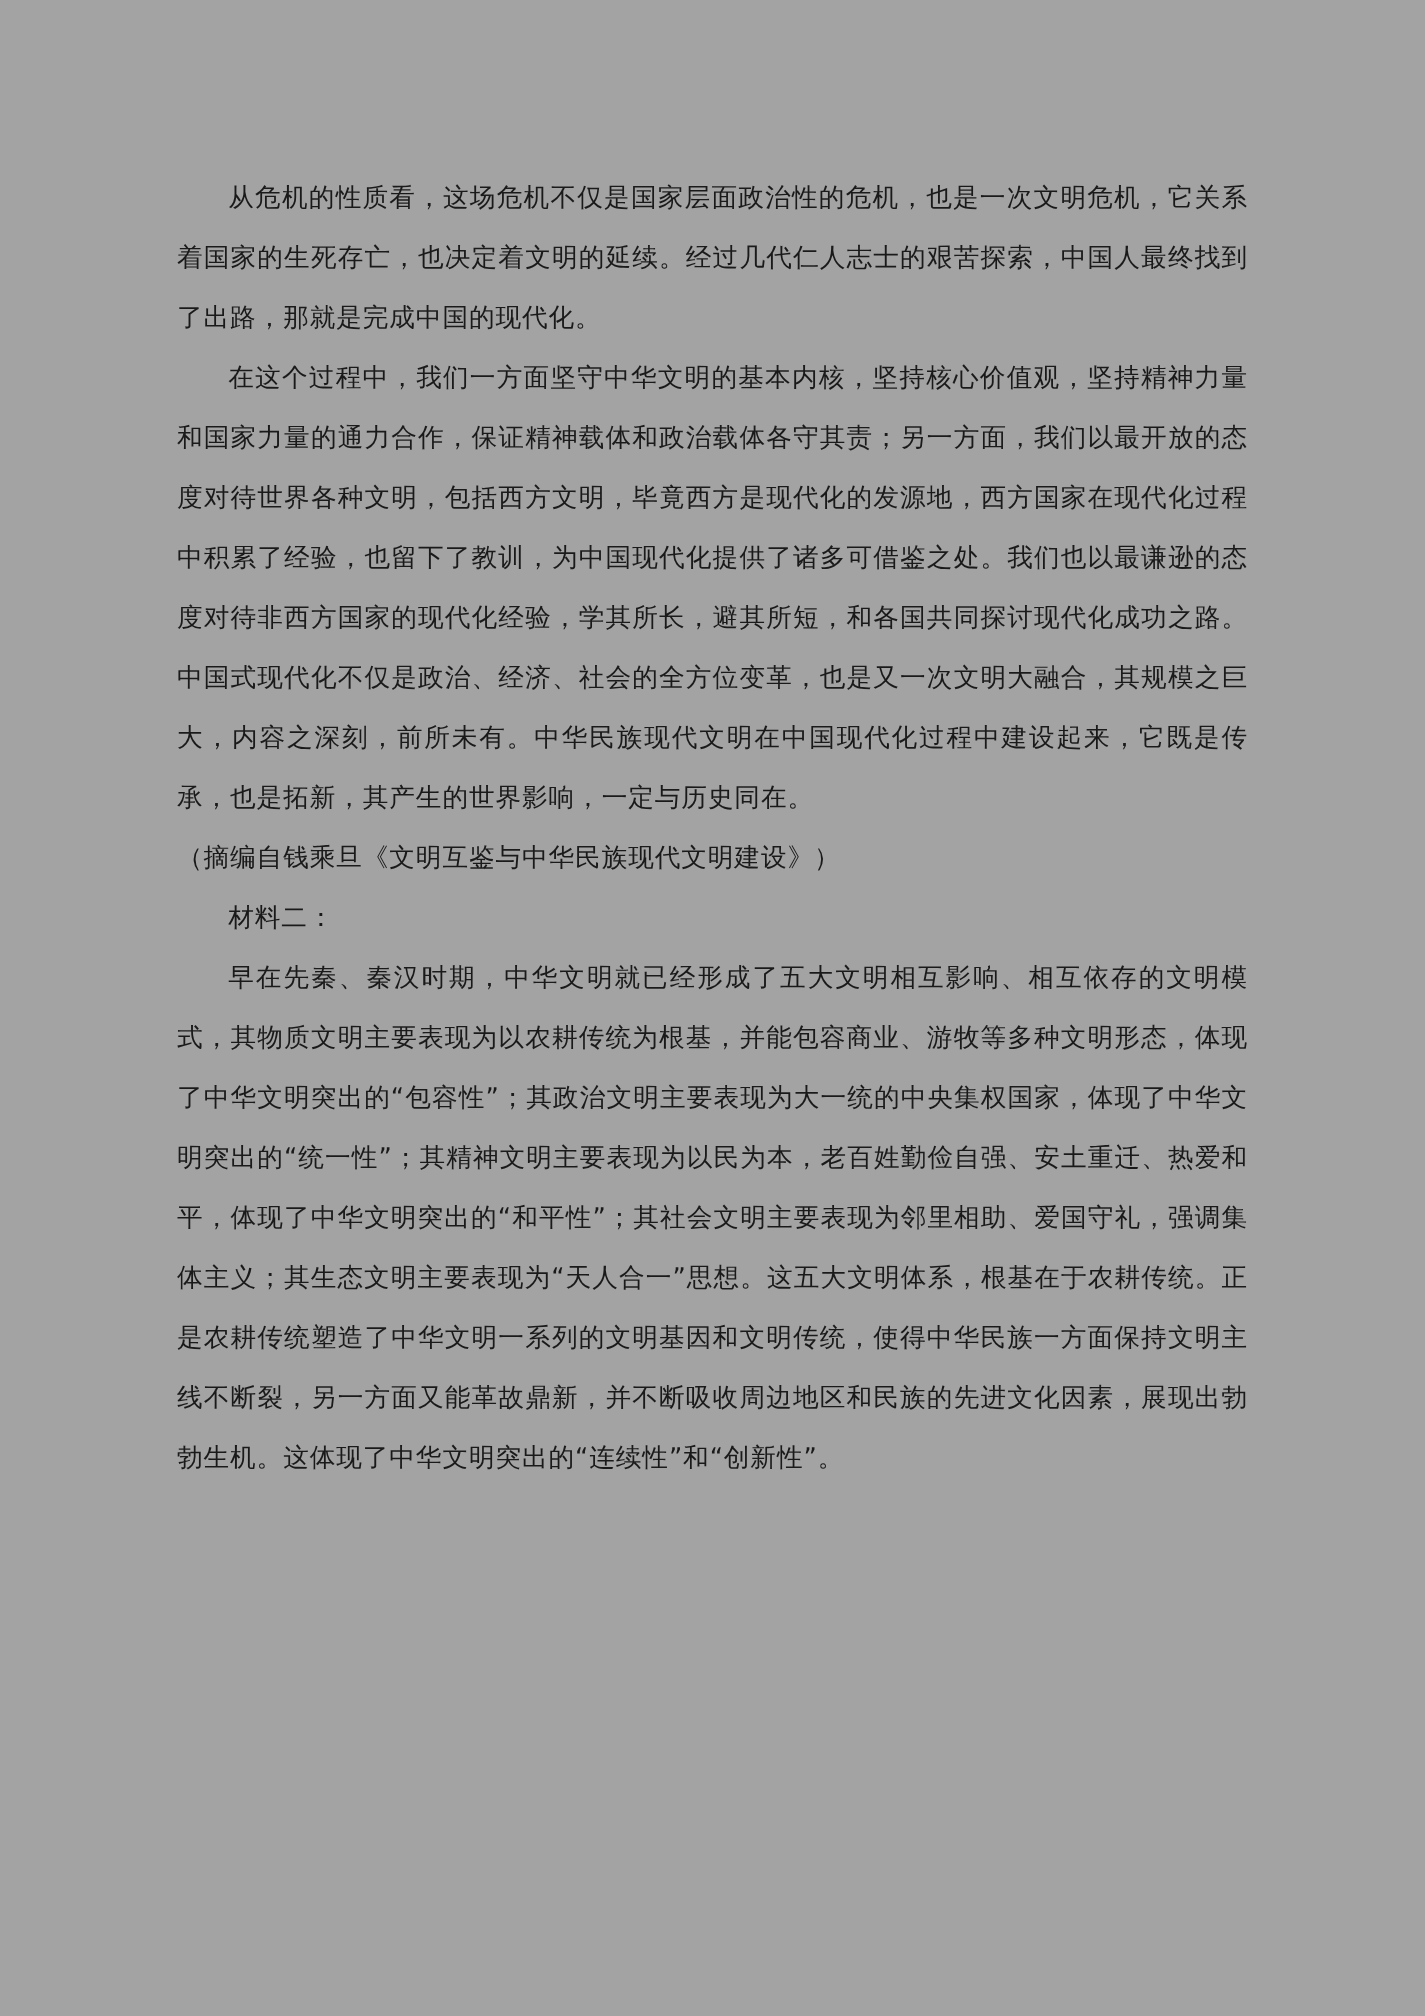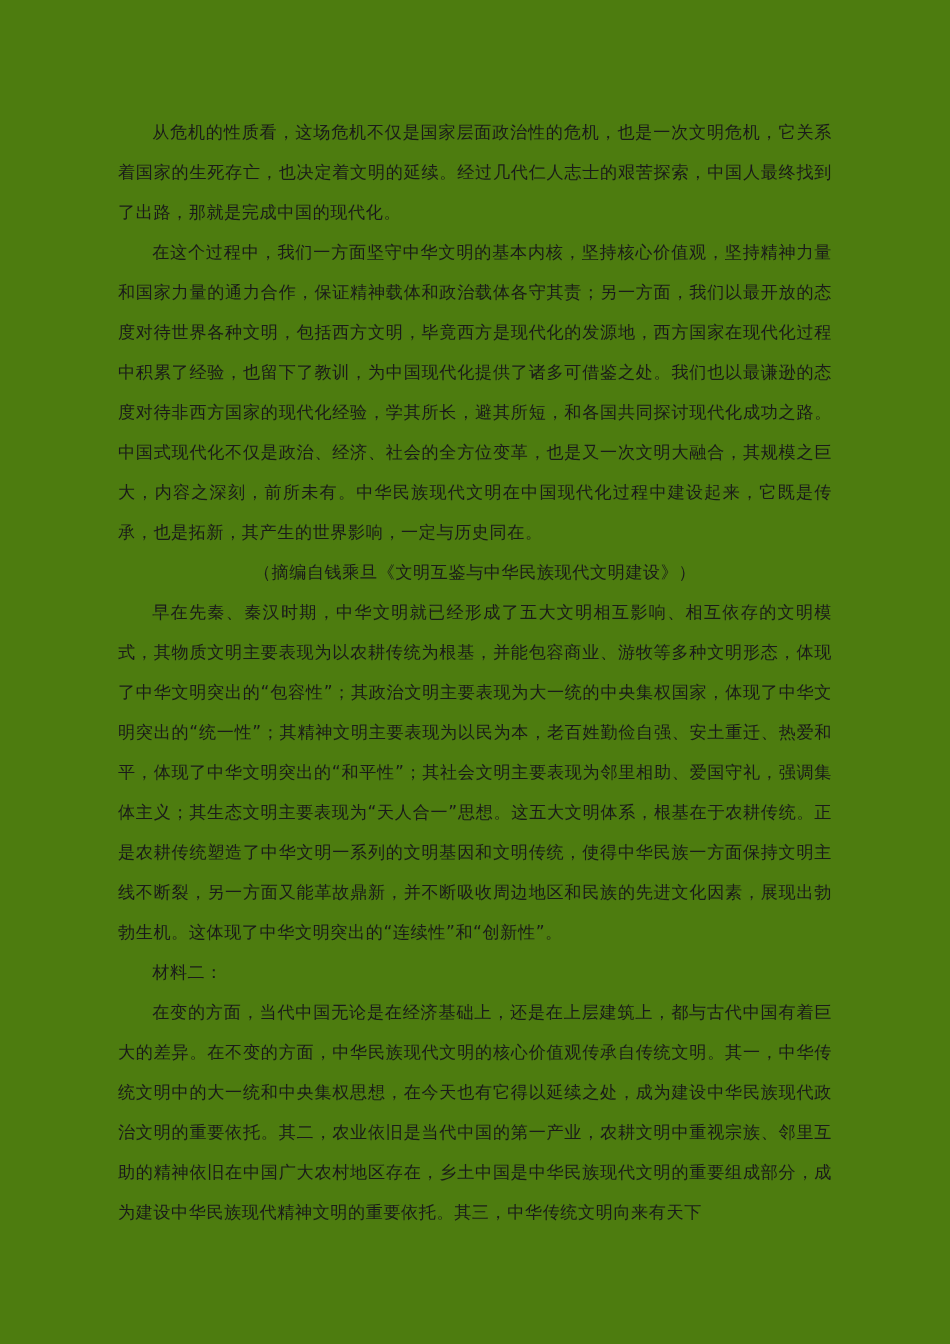--- a/index.html
+++ b/index.html
@@ -7,21 +7,21 @@
     padding: 0;
     background: #ffffff;
   }
   body {
     font-family: "DejaVu Sans", sans-serif;
   }
   .page {
     position: relative;
     width: 950px;
     height: 1344px;
-    background: #4d7c0f;
+    background: #a3a3a3;
     overflow: hidden;
     box-sizing: border-box;
   }
   .doc-body {
     position: absolute;
     left: 118px;
     top: 112px;
     width: 714px;
   }
   .para {
@@ -31,29 +31,28 @@
     text-align: justify;
     text-justify: inter-ideograph;
     letter-spacing: 0.6px;
     margin: 0;
     white-space: normal;
   }
   .indent {
     text-indent: 2em;
   }
   .right {
-    text-align: center;
+    text-align: left;
     text-indent: 0;
   }
 </style>
 </head>
 <body>
 
 <div class="page">
   <div class="doc-body">
     <p class="para indent">从危机的性质看，这场危机不仅是国家层面政治性的危机，也是一次文明危机，它关系着国家的生死存亡，也决定着文明的延续。经过几代仁人志士的艰苦探索，中国人最终找到了出路，那就是完成中国的现代化。</p>
     <p class="para indent">在这个过程中，我们一方面坚守中华文明的基本内核，坚持核心价值观，坚持精神力量和国家力量的通力合作，保证精神载体和政治载体各守其责；另一方面，我们以最开放的态度对待世界各种文明，包括西方文明，毕竟西方是现代化的发源地，西方国家在现代化过程中积累了经验，也留下了教训，为中国现代化提供了诸多可借鉴之处。我们也以最谦逊的态度对待非西方国家的现代化经验，学其所长，避其所短，和各国共同探讨现代化成功之路。中国式现代化不仅是政治、经济、社会的全方位变革，也是又一次文明大融合，其规模之巨大，内容之深刻，前所未有。中华民族现代文明在中国现代化过程中建设起来，它既是传承，也是拓新，其产生的世界影响，一定与历史同在。</p>
     <p class="para right">（摘编自钱乘旦《文明互鉴与中华民族现代文明建设》）</p>
+    <p class="para indent">材料二：</p>
     <p class="para indent">早在先秦、秦汉时期，中华文明就已经形成了五大文明相互影响、相互依存的文明模式，其物质文明主要表现为以农耕传统为根基，并能包容商业、游牧等多种文明形态，体现了中华文明突出的“包容性”；其政治文明主要表现为大一统的中央集权国家，体现了中华文明突出的“统一性”；其精神文明主要表现为以民为本，老百姓勤俭自强、安土重迁、热爱和平，体现了中华文明突出的“和平性”；其社会文明主要表现为邻里相助、爱国守礼，强调集体主义；其生态文明主要表现为“天人合一”思想。这五大文明体系，根基在于农耕传统。正是农耕传统塑造了中华文明一系列的文明基因和文明传统，使得中华民族一方面保持文明主线不断裂，另一方面又能革故鼎新，并不断吸收周边地区和民族的先进文化因素，展现出勃勃生机。这体现了中华文明突出的“连续性”和“创新性”。</p>
-    <p class="para indent">材料二：</p>
-    <p class="para indent">在变的方面，当代中国无论是在经济基础上，还是在上层建筑上，都与古代中国有着巨大的差异。在不变的方面，中华民族现代文明的核心价值观传承自传统文明。其一，中华传统文明中的大一统和中央集权思想，在今天也有它得以延续之处，成为建设中华民族现代政治文明的重要依托。其二，农业依旧是当代中国的第一产业，农耕文明中重视宗族、邻里互助的精神依旧在中国广大农村地区存在，乡土中国是中华民族现代文明的重要组成部分，成为建设中华民族现代精神文明的重要依托。其三，中华传统文明向来有天下</p>
   </div>
 </div>
 
 </body></html>

